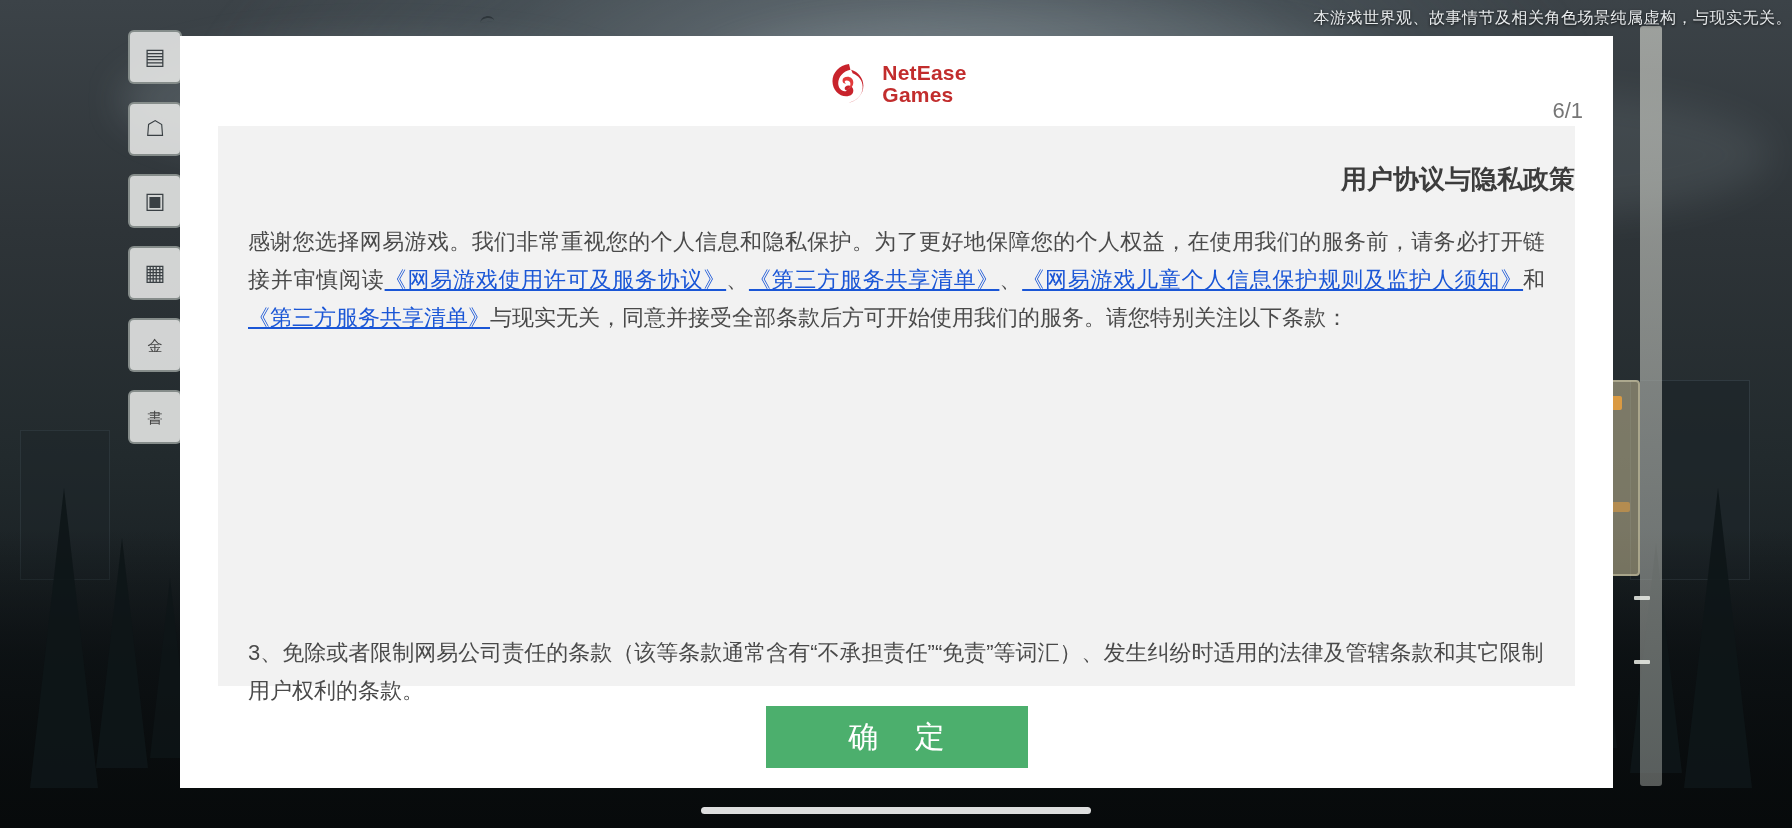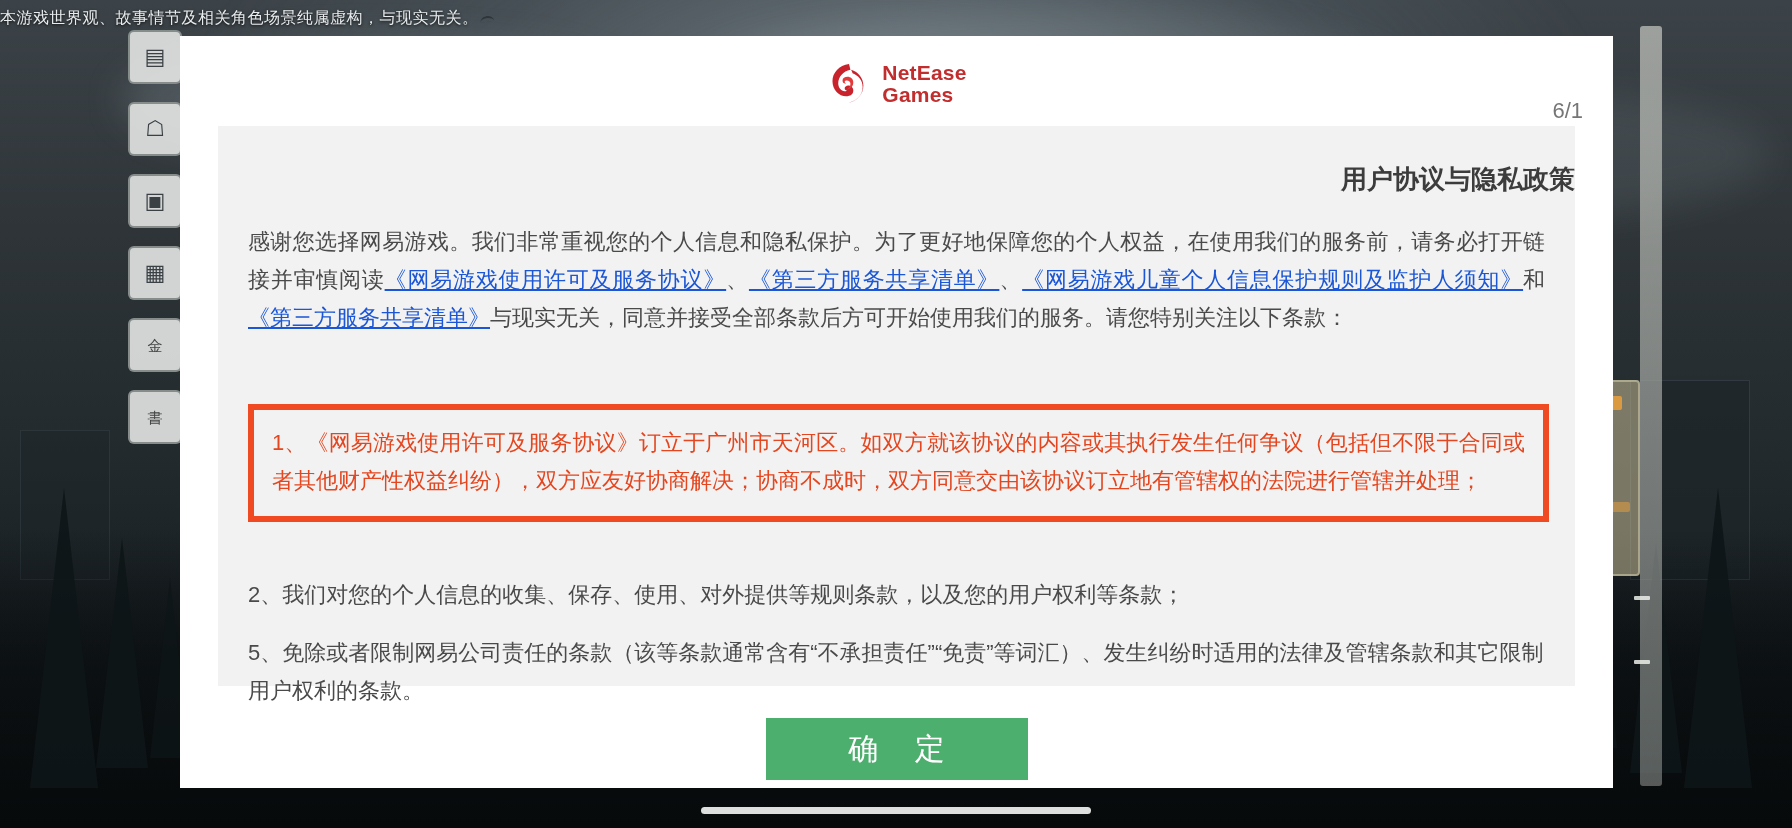--- a/index.html
+++ b/index.html
@@ -128,21 +128,21 @@
     width: 16px;
     height: 4px;
     background: rgba(236,238,232,0.85);
     border-radius: 1px;
   }
 
   
   .top-disclaimer {
     position: absolute;
     top: 8px; left: 0; right: 0;
-    text-align: left;
+    text-align: right;
     color: #e9ecee;
     font-size: 16px;
     letter-spacing: .5px;
     text-shadow: 0 1px 3px rgba(0,0,0,.85);
     z-index: 5;
   }
 
   
   .dialog {
     position: absolute;
@@ -233,21 +233,21 @@
   .clause {
     font-size: 22px;
     line-height: 38px;
     color: #4a4a4a;
     padding: 0 30px;
   }
   .clause.c2 { position: absolute; left: 0; right: 0; top: 450px; }
   .clause.c3 { position: absolute; left: 0; right: 0; top: 508px; }
 
   .confirm-btn {
-    margin-top: 32px;
+    margin-top: 20px;
     width: 262px;
     height: 62px;
     background: #4caf6d;
     color: #ffffff;
     border: none;
     font-size: 30px;
     letter-spacing: 14px;
     text-indent: 14px;
     cursor: pointer;
     font-family: "Liberation Sans", "DejaVu Sans", sans-serif;
@@ -337,27 +337,23 @@
     <div class="page-indicator">6/1</div>
 
     <div class="content-card">
 
       <div class="content-title">用户协议与隐私政策</div>
 
       <div class="para">
         <span>感谢您选择网易游戏。我们非常重视您的个人信息和隐私保护。为了更好地保障您的个人权益，在使用我们的服务前，请务必打开链接并审慎阅读</span><a>《网易游戏使用许可及服务协议》</a><span>、</span><a>《第三方服务共享清单》</a><span>、</span><a>《网易游戏儿童个人信息保护规则及监护人须知》</a><span>和</span><a>《第三方服务共享清单》</a><span>与现实无关，同意并接受全部条款后方可开始使用我们的服务。请您特别关注以下条款：</span>
       </div>
 
-      <div class="highlight-box">
-        <div class="para">1、《网易游戏使用许可及服务协议》订立于广州市天河区。如双方就该协议的内容或其执行发生任何争议（包括但不限于合同或者其他财产性权益纠纷），双方应友好协商解决；协商不成时，双方同意交由该协议订立地有管辖权的法院进行管辖并处理；</div>
-      </div>
-
-      <div class="clause c2">2、我们对您的个人信息的收集、保存、使用、对外提供等规则条款，以及您的用户权利等条款；</div>
-
-      <div class="clause c3">5、免除或者限制网易公司责任的条款（该等条款通常含有“不承担责任”“免责”等词汇）、发生纠纷时适用的法律及管辖条款和其它限制用户权利的条款。</div>
+
+
+      <div class="clause c3">3、免除或者限制网易公司责任的条款（该等条款通常含有“不承担责任”“免责”等词汇）、发生纠纷时适用的法律及管辖条款和其它限制用户权利的条款。</div>
 
     </div>
 
     <button class="confirm-btn">确 定</button>
 
   </div>
 
   <div class="home-bar"></div>
 
 </div>

